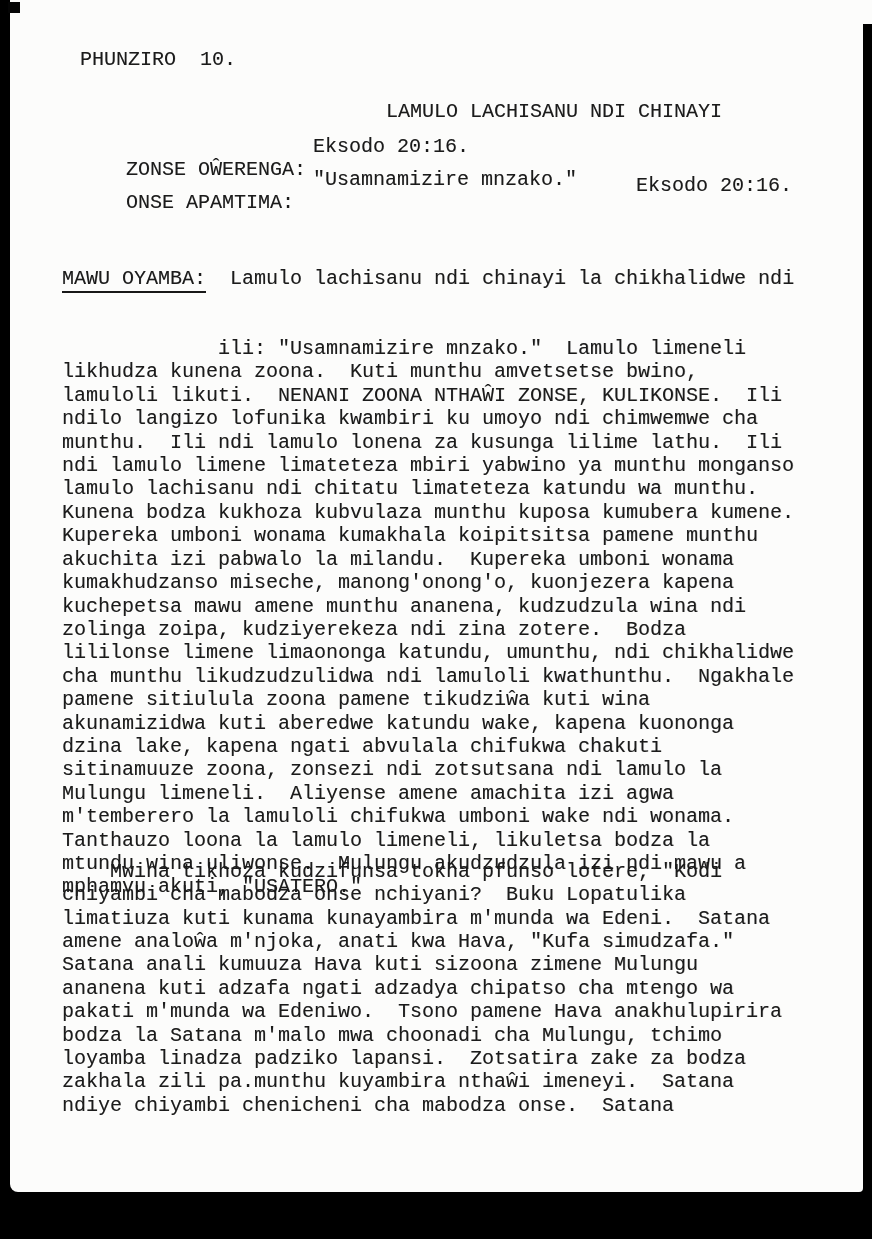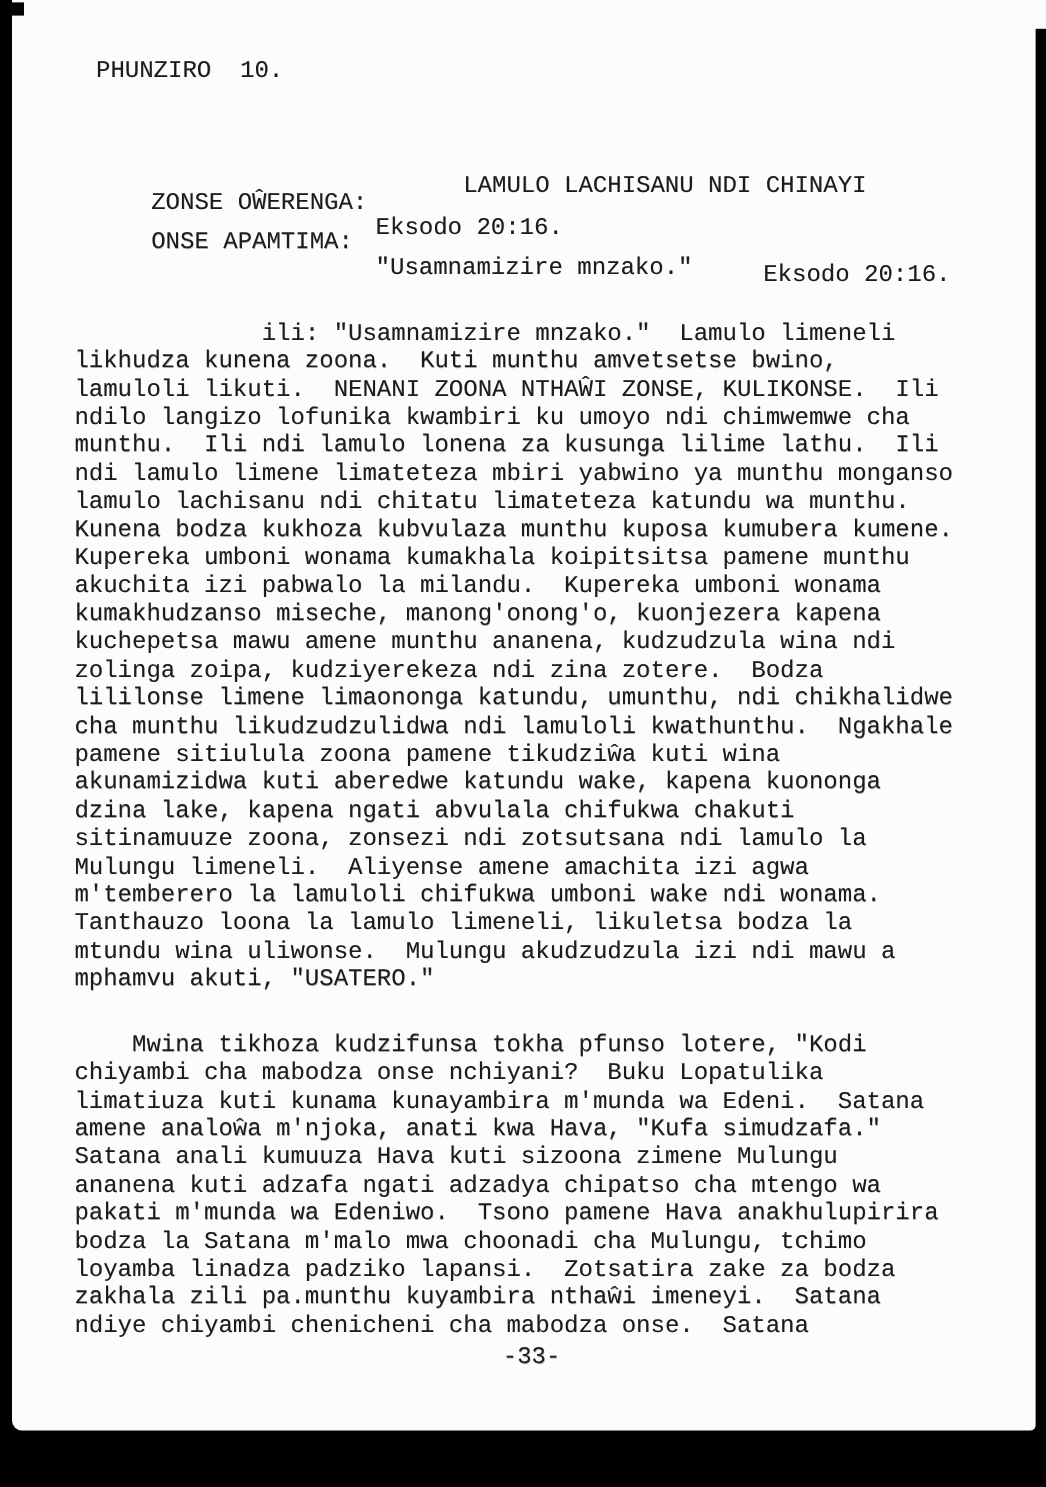--- a/index.html
+++ b/index.html
@@ -29,21 +29,21 @@
   .txt {
     color: #1b1b1b;
     font-size: 20px;
     line-height: 23.4px;
     text-shadow: 0.3px 0.3px 0 rgba(20,20,20,0.35);
     white-space: pre;
   }
   .abs { position: absolute; }
   .lesson { left: 70px; top: 48px; }
   .hrow { left: 68px; right: 20px; height: 24px; }
-  .hrow .hval { position: absolute; top: 0; margin-top: 44px; }
+  .hrow .hval { position: absolute; top: 0; }
   .u {
     border-bottom: 2px solid #181818;
     padding-bottom: 1px;
   }
   .para { left: 52px; right: 14px; }
   .lines { white-space: pre; }
   .pagenum {
     left: 52px; width: 762px; top: 1120px;
     text-align: center;
   }
@@ -65,20 +65,21 @@
     <span class="hval" style="left:235px">Eksodo 20:16.</span>
   </div>
 
   <div class="abs txt hrow" style="top:168px">
     <span>ONSE APAMTIMA:</span>
     <span class="hval" style="left:235px">"Usamnamizire mnzako."</span>
     <span class="hval ref-offset" style="left:558px">Eksodo 20:16.</span>
   </div>
 
   <div class="abs txt para" style="top:220px">
+    <div class="first-line"><span class="u">MAWU OYAMBA:</span><span>  Lamulo lachisanu ndi chinayi la chikhalidwe ndi</span></div>
     <div class="lines">             ili: "Usamnamizire mnzako."  Lamulo limeneli
 likhudza kunena zoona.  Kuti munthu amvetsetse bwino,
 lamuloli likuti.  NENANI ZOONA NTHAŴI ZONSE, KULIKONSE.  Ili
 ndilo langizo lofunika kwambiri ku umoyo ndi chimwemwe cha
 munthu.  Ili ndi lamulo lonena za kusunga lilime lathu.  Ili
 ndi lamulo limene limateteza mbiri yabwino ya munthu monganso
 lamulo lachisanu ndi chitatu limateteza katundu wa munthu.
 Kunena bodza kukhoza kubvulaza munthu kuposa kumubera kumene.
 Kupereka umboni wonama kumakhala koipitsitsa pamene munthu
 akuchita izi pabwalo la milandu.  Kupereka umboni wonama
@@ -105,18 +106,17 @@
 amene analoŵa m'njoka, anati kwa Hava, "Kufa simudzafa."
 Satana anali kumuuza Hava kuti sizoona zimene Mulungu
 ananena kuti adzafa ngati adzadya chipatso cha mtengo wa
 pakati m'munda wa Edeniwo.  Tsono pamene Hava anakhulupirira
 bodza la Satana m'malo mwa choonadi cha Mulungu, tchimo
 loyamba linadza padziko lapansi.  Zotsatira zake za bodza
 zakhala zili pa.munthu kuyambira nthaŵi imeneyi.  Satana
 ndiye chiyambi chenicheni cha mabodza onse.  Satana</div>
   </div>
 
-  <div class="abs txt pagenum">-33-</div>
 
 </div>
 
 <div class="top-right-white"></div>
 <div class="corner-mark"></div>
 
 </body></html>

